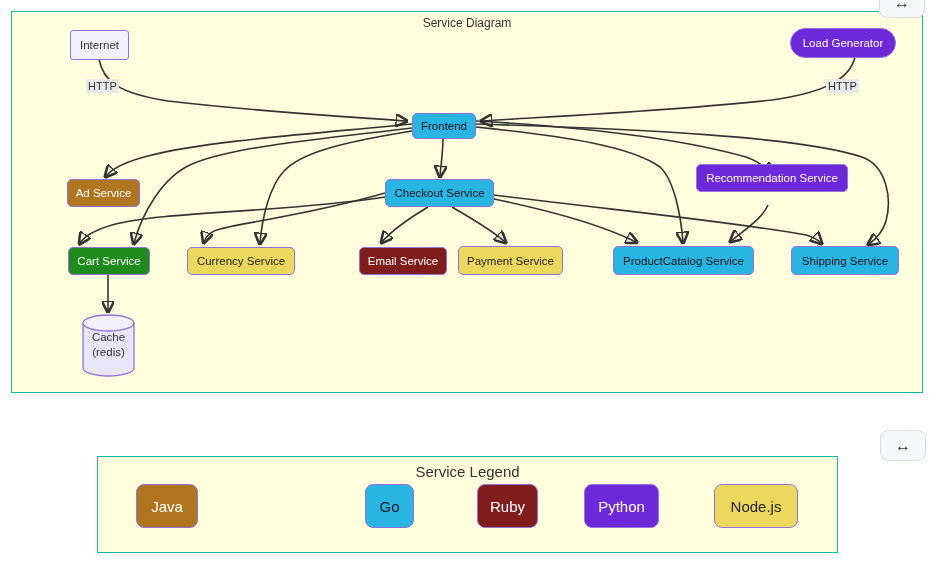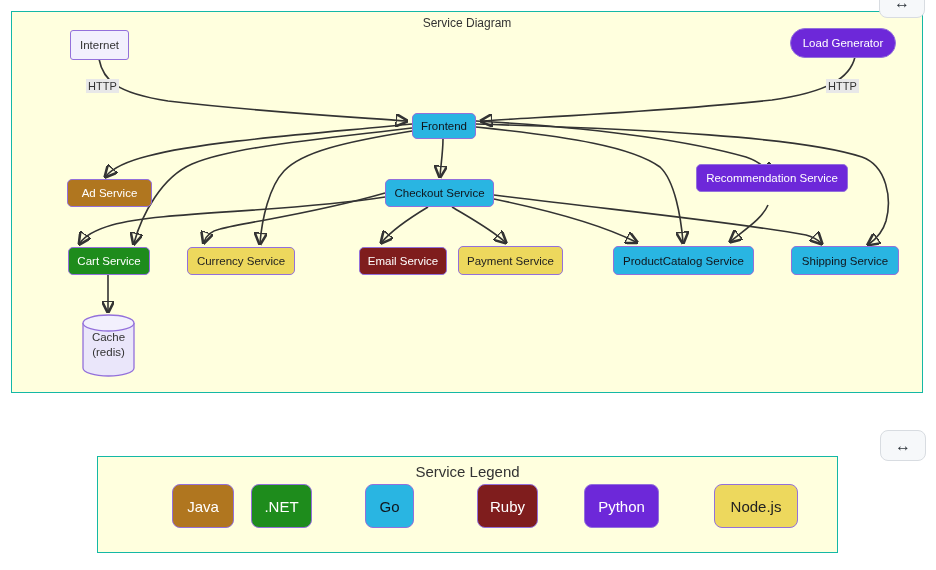--- a/index.html
+++ b/index.html
@@ -96,21 +96,21 @@
 <div id="diagram-panel" class="panel">
   <div class="panel-title">Service Diagram</div>
 </div>
 
 <div class="node c-default" style="left:70px;top:30px;width:59px;height:30px;">Internet</div>
 
 <div class="node c-python stadium" style="left:790px;top:28px;width:106px;height:30px;">Load Generator</div>
 
 <div class="node c-go" style="left:412px;top:113px;width:64px;height:26px;">Frontend</div>
 
-<div class="node c-java" style="left:67px;top:179px;width:85px;height:28px;">Ad Service</div>
+<div class="node c-java" style="left:67px;top:179px;width:73px;height:28px;">Ad Service</div>
 
 <div class="node c-go" style="left:385px;top:179px;width:109px;height:28px;">Checkout Service</div>
 
 <div class="node c-python" style="left:696px;top:164px;width:152px;height:28px;">Recommendation Service</div>
 
 <div class="node c-dotnet" style="left:68px;top:247px;width:82px;height:28px;">Cart Service</div>
 
 <div class="node c-nodejs" style="left:187px;top:247px;width:108px;height:28px;">Currency Service</div>
 
 <div class="node c-ruby" style="left:332px;top:247px;width:88px;height:28px;">Email Service</div>
@@ -129,22 +129,21 @@
   <span>Cache</span>
   <span>(redis)</span>
 </div>
 
 <div class="edge-label" style="left:86px;top:79px;">HTTP</div>
 <div class="edge-label" style="left:826px;top:79px;">HTTP</div>
 
 <div id="legend-panel" class="panel">
   <div class="panel-title">Service Legend</div>
 
-  <div class="legend-item c-java" style="left:38px;top:27px;width:62px;height:44px;margin-left:36px;">Java</div>
-  <div class="legend-item c-dotnet" style="left:153px;top:27px;width:61px;height:44px;">.NET</div>
+  <div class="legend-item c-java" style="left:38px;top:27px;width:62px;height:44px;">Java</div>
   <div class="legend-item c-go" style="left:267px;top:27px;width:49px;height:44px;">Go</div>
   <div class="legend-item c-ruby" style="left:352px;top:27px;width:61px;height:44px;">Ruby</div>
   <div class="legend-item c-python" style="left:486px;top:27px;width:75px;height:44px;">Python</div>
   <div class="legend-item c-nodejs" style="left:616px;top:27px;width:84px;height:44px;">Node.js</div>
 </div>
 
 <div id="expand-btn-top" class="expand-btn">
   <span>↔</span>
 </div>
 <div id="expand-btn-legend" class="expand-btn">

